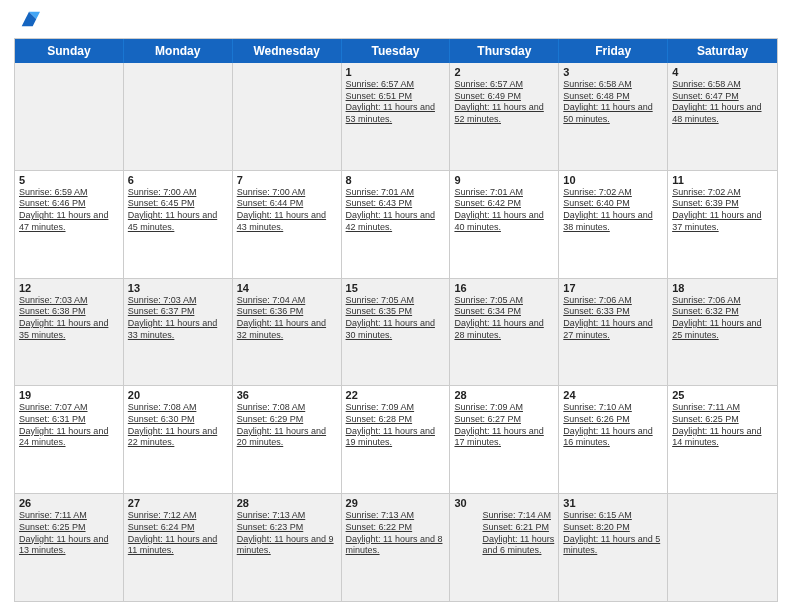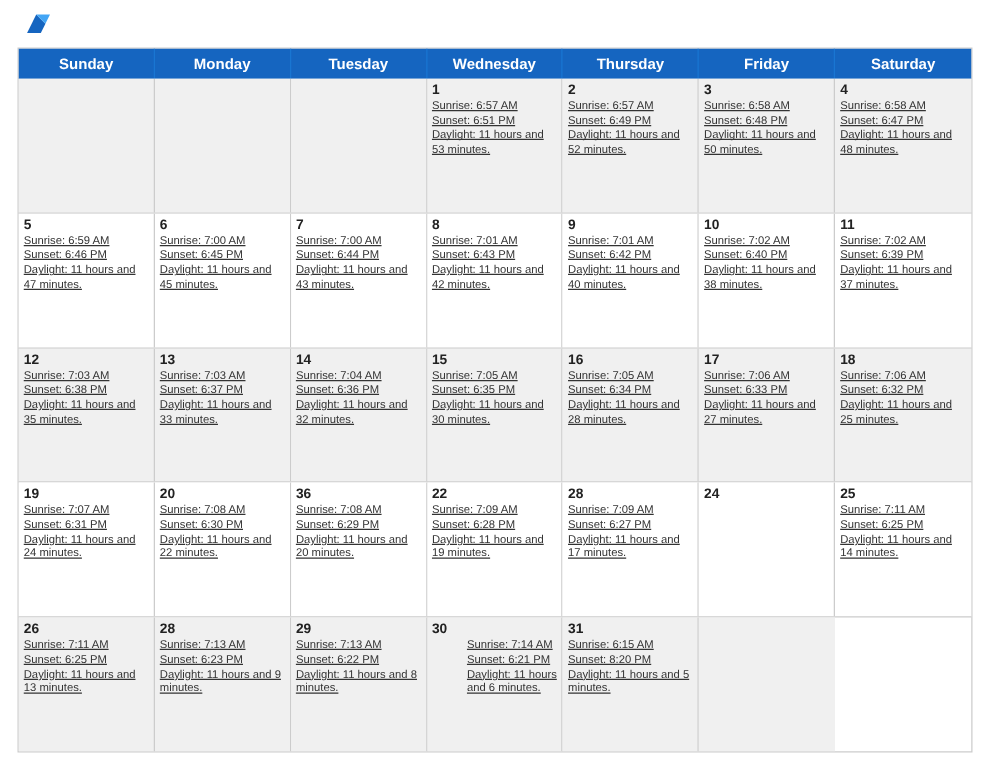--- a/index.html
+++ b/index.html
@@ -137,22 +137,22 @@
     <div class="title-block">
       <div class="month-title"></div>
       <div class="location"></div>
     </div>
   </div>
 
   <div class="calendar">
     <div class="cal-header">
     <div class="cal-header-cell">Sunday</div>
         <div class="cal-header-cell">Monday</div>
+        <div class="cal-header-cell">Wednesday</div>
         <div class="cal-header-cell">Tuesday</div>
-        <div class="cal-header-cell">Wednesday</div>
         <div class="cal-header-cell">Thursday</div>
         <div class="cal-header-cell">Friday</div>
         <div class="cal-header-cell">Saturday</div>
       </div>
     <div class="cal-body">
     <div class="cal-row">
           <div class="cal-cell shaded"></div>
           <div class="cal-cell shaded"></div>
           <div class="cal-cell shaded"></div>
           <div class="cal-cell shaded">
@@ -294,34 +294,43 @@
 Daylight: 11 hours and 19 minutes.</div>
           </div>
           <div class="cal-cell">
             <div class="day-num">28</div>
             <div class="cell-text" style="white-space: pre-line;">Sunrise: 7:09 AM
 Sunset: 6:27 PM
 Daylight: 11 hours and 17 minutes.</div>
           </div>
           <div class="cal-cell">
             <div class="day-num">24</div>
+            <div class="cell-text" style="white-space: pre-line;">Sunrise: 7:10 AM
+Sunset: 6:26 PM
+Daylight: 11 hours and 16 minutes.</div>
           </div>
           <div class="cal-cell">
             <div class="day-num">25</div>
             <div class="cell-text" style="white-space: pre-line;">Sunrise: 7:11 AM
 Sunset: 6:25 PM
 Daylight: 11 hours and 14 minutes.</div>
           </div>
         </div>
         <div class="cal-row">
           <div class="cal-cell shaded">
             <div class="day-num">26</div>
             <div class="cell-text" style="white-space: pre-line;">Sunrise: 7:11 AM
 Sunset: 6:25 PM
 Daylight: 11 hours and 13 minutes.</div>
+          </div>
+          <div class="cal-cell shaded">
+            <div class="day-num">27</div>
+            <div class="cell-text" style="white-space: pre-line;">Sunrise: 7:12 AM
+Sunset: 6:24 PM
+Daylight: 11 hours and 11 minutes.</div>
           </div>
           <div class="cal-cell shaded">
             <div class="day-num">28</div>
             <div class="cell-text" style="white-space: pre-line;">Sunrise: 7:13 AM
 Sunset: 6:23 PM
 Daylight: 11 hours and 9 minutes.</div>
           </div>
           <div class="cal-cell shaded">
             <div class="day-num">29</div>
             <div class="cell-text" style="white-space: pre-line;">Sunrise: 7:13 AM

